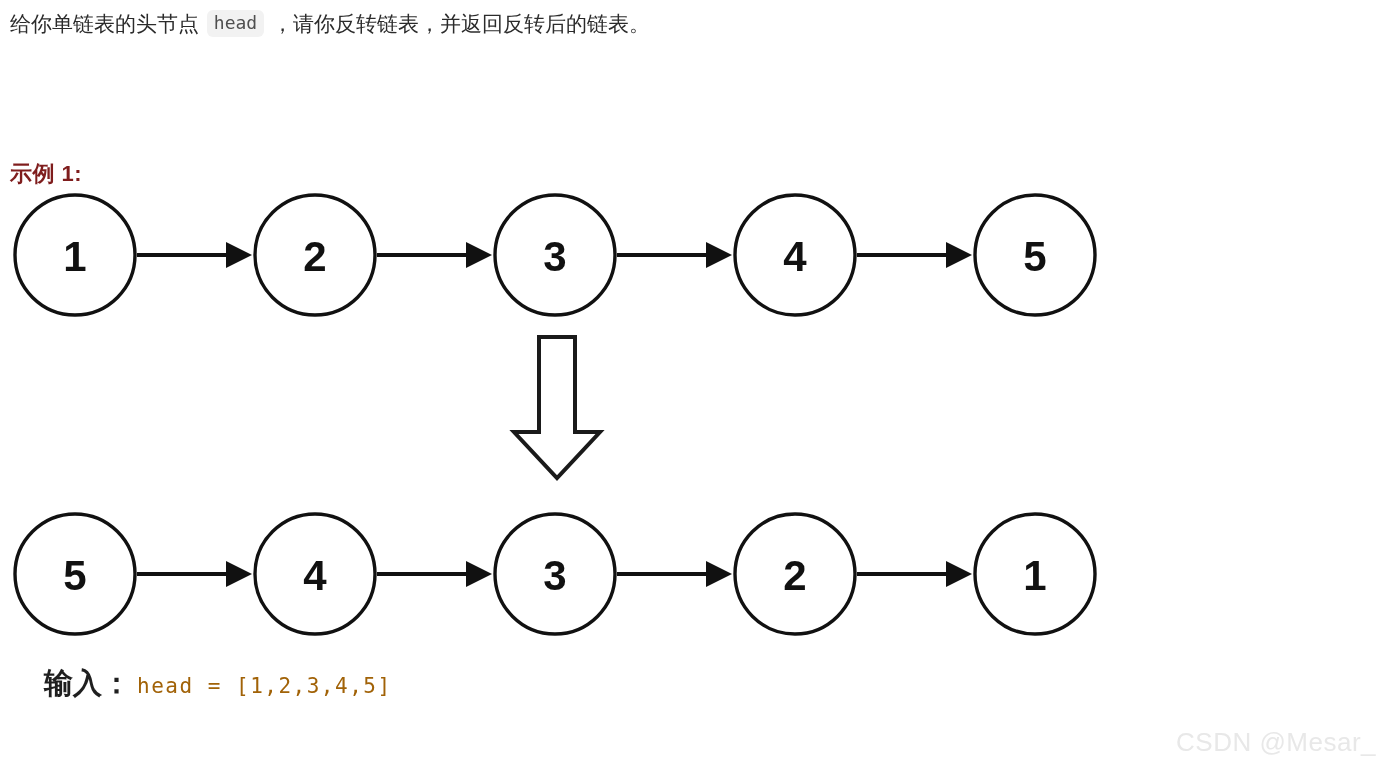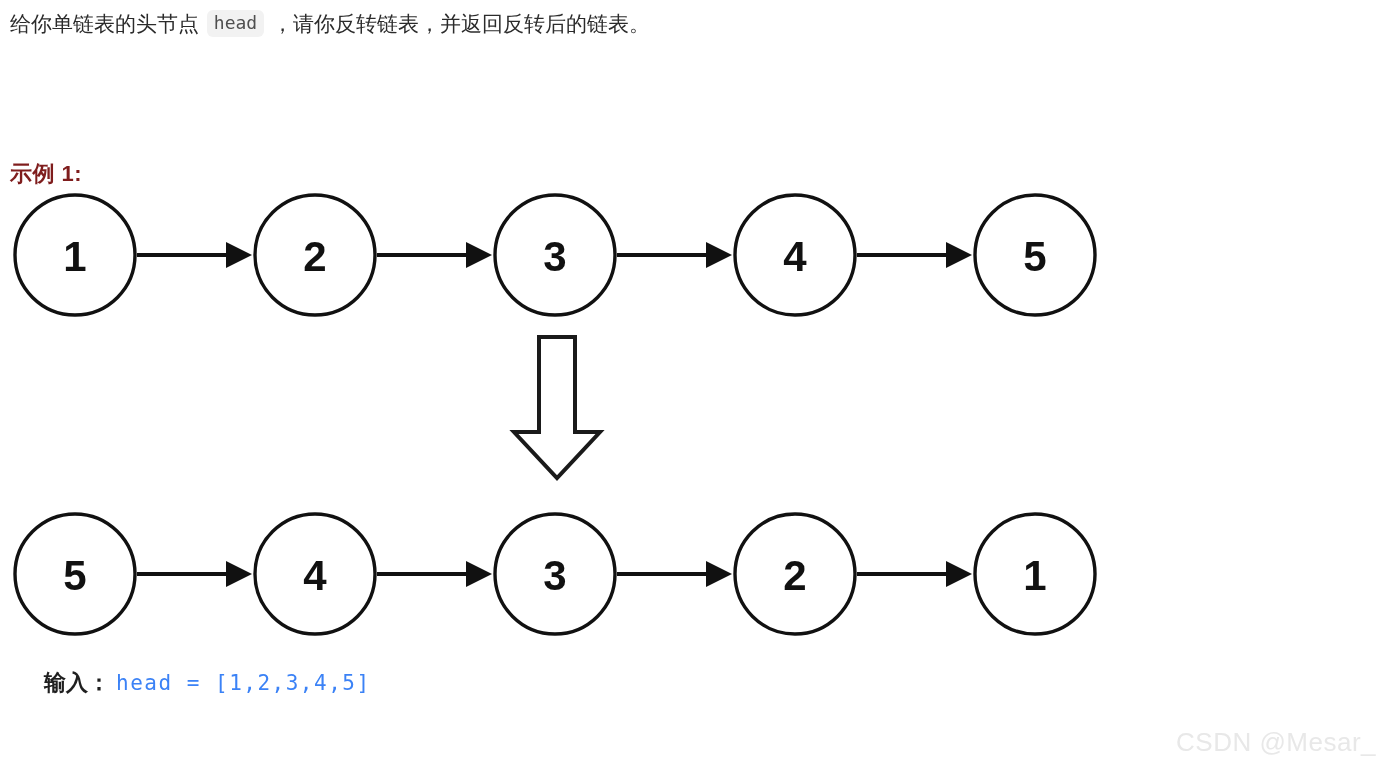--- a/index.html
+++ b/index.html
@@ -96,25 +96,25 @@
     font-size: 0;
   }
   .io-line {
     font-size: 22px;
     line-height: 34px;
     white-space: nowrap;
   }
   .io-label {
     font-weight: bold;
     color: #1f1f1f;
-    font-size: 22px;
+    font-size: 29px;
   }
   .io-value {
     font-family: "DejaVu Sans Mono", "Liberation Mono", monospace;
-    color: #3b82f6;
+    color: #a16207;
     font-size: 21px;
     letter-spacing: 1.5px;
     margin-left: 6px;
   }
 
   
   .watermark {
     position: absolute;
     right: 12px;
     bottom: 10px;

